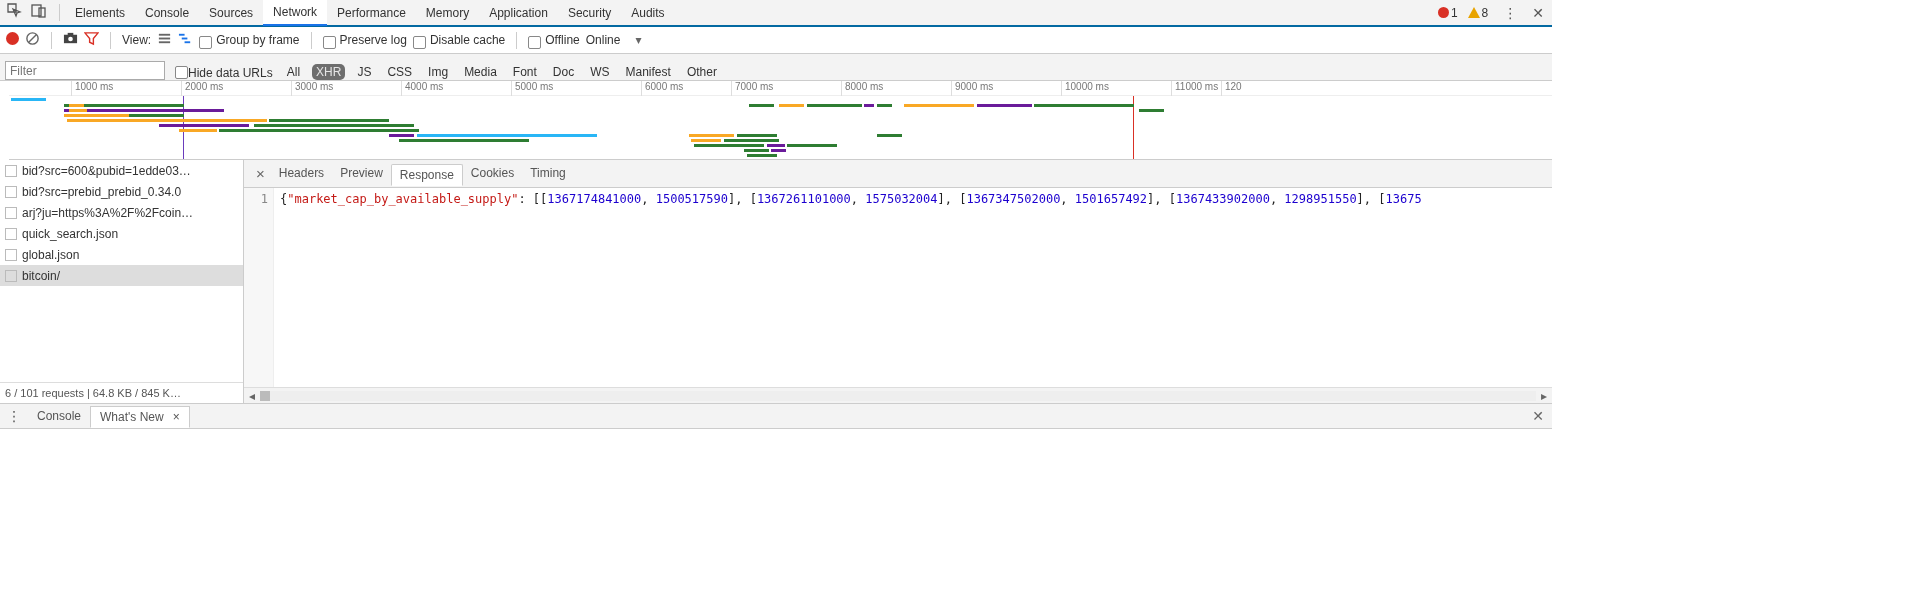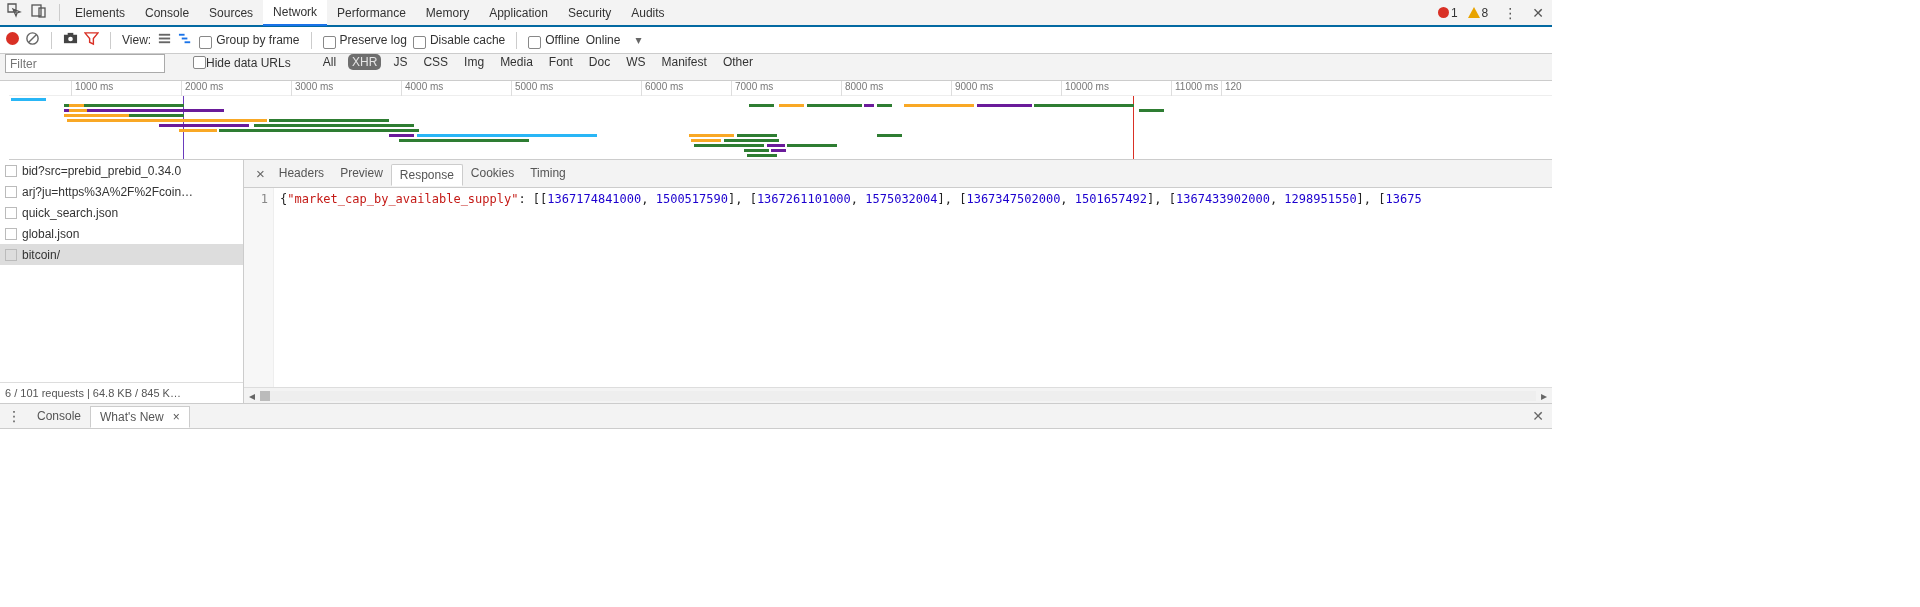--- a/index.html
+++ b/index.html
@@ -19,21 +19,21 @@
   .tri-icon { width:0;height:0;border-left:6px solid transparent;border-right:6px solid transparent;border-bottom:11px solid #e8a400; display:inline-block;}
   
   
   .toolbar { display:flex; align-items:center; height:27px; padding:0 6px; border-bottom:1px solid #ccc; background:#fff; gap:6px;}
   .toolbar svg { width:15px; height:15px;}
   .checkbox { width:13px; height:13px; border:1px solid #888; background:#fff; display:inline-block; border-radius:2px; position:relative; top:2px;}
   .toolbar .lbl { display:flex; align-items:center; gap:4px;}
   .record-dot { width:13px;height:13px;border-radius:50%;background:#d93025;display:inline-block;}
   
   
-  .filterbar { display:flex; align-items:flex-start; height:27px; padding:0 5px; gap:28px; border-bottom:1px solid #ccc; background:#f3f3f3;}
+  .filterbar { display:flex; align-items:flex-end; height:27px; padding:0 5px; gap:10px; border-bottom:1px solid #ccc; background:#f3f3f3;}
   .filter-input { border:1px solid #aaa; background:#fff; height:19px; width:160px; padding:0 4px; font-size:12px; font-family:inherit; color:#777;}
   .ftype { cursor:pointer; padding:1px 4px; border-radius:5px;}
   .ftype.active { background:#6e6e6e; color:#e5e5e5;}
   
   
   .timeline { height:79px; border-bottom:1px solid #ccc; position:relative; overflow:hidden; background:#fff;margin-left:9px;}
   .timeline-ticks { position:absolute; top:0; left:0; right:0; height:15px; border-bottom:1px solid #eee;}
   .timeline-ticks .tick { position:absolute; top:0; font-size:10px; color:#777; border-left:1px solid #ddd; height:15px; padding-left:3px;}
   .timeline-body { position:absolute; top:15px; left:0; right:0; bottom:0;}
   .tl-bar { position:absolute; height:3px;}
@@ -256,20 +256,24 @@
     <div class="tl-bar" style="top:53px;left:762px;width:15px;background:#6a1b9a"></div>
     <div class="tl-bar" style="top:58px;left:738px;width:30px;background:#2e7d32"></div>
   </div>
 </div>
 
 <div class="midsplit">
   <div class="leftpane">
     <div class="reqlist" id="reqlist">
         <div class="reqrow">
           <span class="reqicon"></span>
+          <span style="overflow: hidden; text-overflow: ellipsis;">bid?src=600&amp;pubid=1edde03…</span>
+        </div>
+        <div class="reqrow">
+          <span class="reqicon"></span>
           <span style="overflow: hidden; text-overflow: ellipsis;">bid?src=prebid_prebid_0.34.0</span>
         </div>
         <div class="reqrow">
           <span class="reqicon"></span>
           <span style="overflow: hidden; text-overflow: ellipsis;">arj?ju=https%3A%2F%2Fcoin…</span>
         </div>
         <div class="reqrow">
           <span class="reqicon"></span>
           <span style="overflow: hidden; text-overflow: ellipsis;">quick_search.json</span>
         </div>

